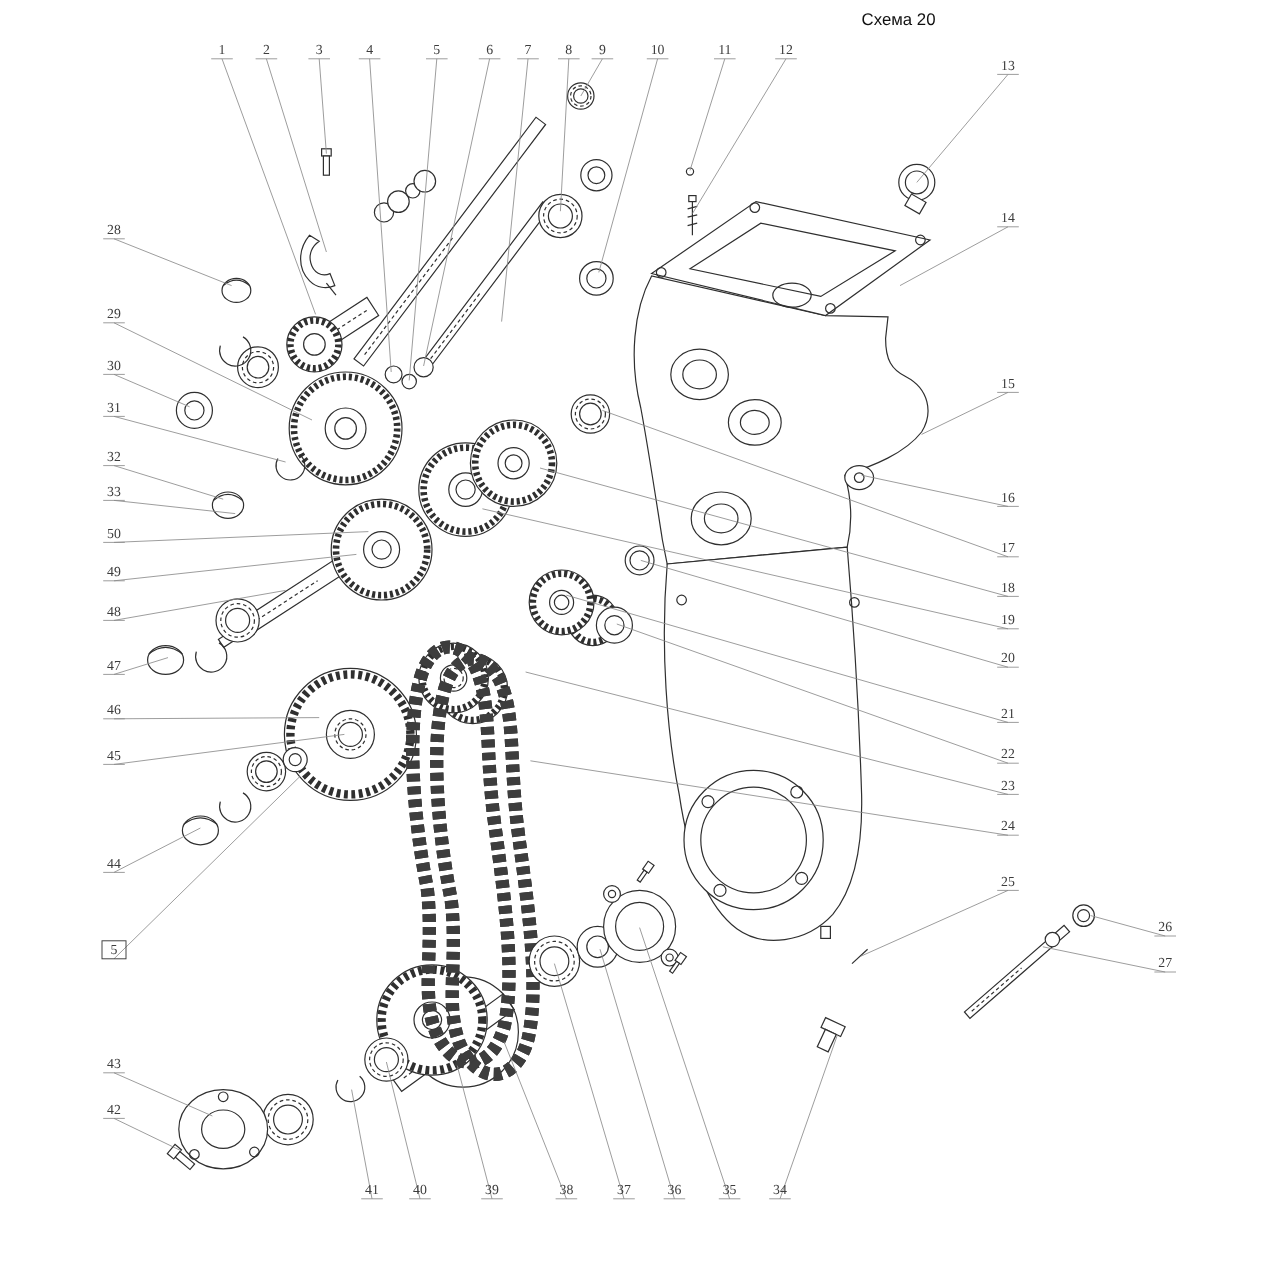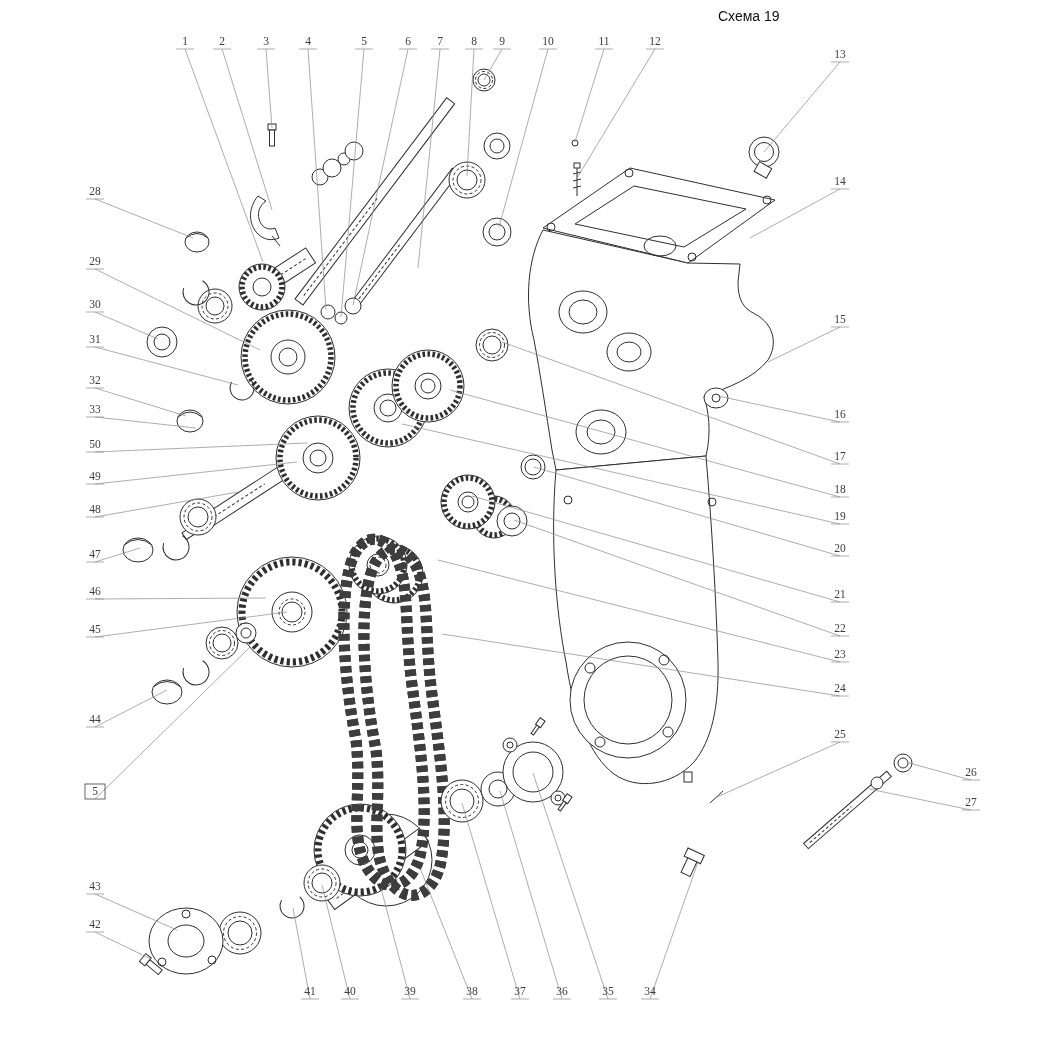--- a/index.html
+++ b/index.html
@@ -16,21 +16,21 @@
   .chain{fill:none;stroke:#3d3d3d;stroke-width:11;stroke-dasharray:6.5 4.2;}
   .chain-in{fill:none;stroke:#fff;stroke-width:5;stroke-dasharray:6.5 4.2;}
   .leader{stroke:var(--leader);stroke-width:0.7;}
   .callout-label{font:11.5px "Liberation Serif",serif;fill:var(--labelc);text-anchor:middle;}
   .callout-box{fill:none;stroke:var(--labelc);stroke-width:0.8;}
 </style>
 </head>
 <body>
 
 <div class="canvas">
-  <div class="title">Схема 19</div>
+  <div class="title">Схема 20</div>
 
   <svg id="drawing" width="1062" height="1062" viewBox="0 0 1062 1062" xmlns="http://www.w3.org/2000/svg">
 
     <g>
       <path class="wh" d="M543,230 C528,258 524,300 534,340 C540,372 546,412 552,450 L556,470 L706,456
                            C712,430 708,410 704,396 C728,388 754,378 768,360 C778,344 774,324 755,314
                            C743,308 738,300 738,282 L740,264 L688,263 Z"></path>
       <path class="wh" d="M556,470 C550,540 556,612 566,662 C574,716 590,756 614,774
                            C636,790 672,786 694,762 C712,740 719,706 718,662 C716,598 712,528 706,456 Z"></path>
       <polygon class="wh" points="543,228 630,168 775,200 688,263"></polygon>

